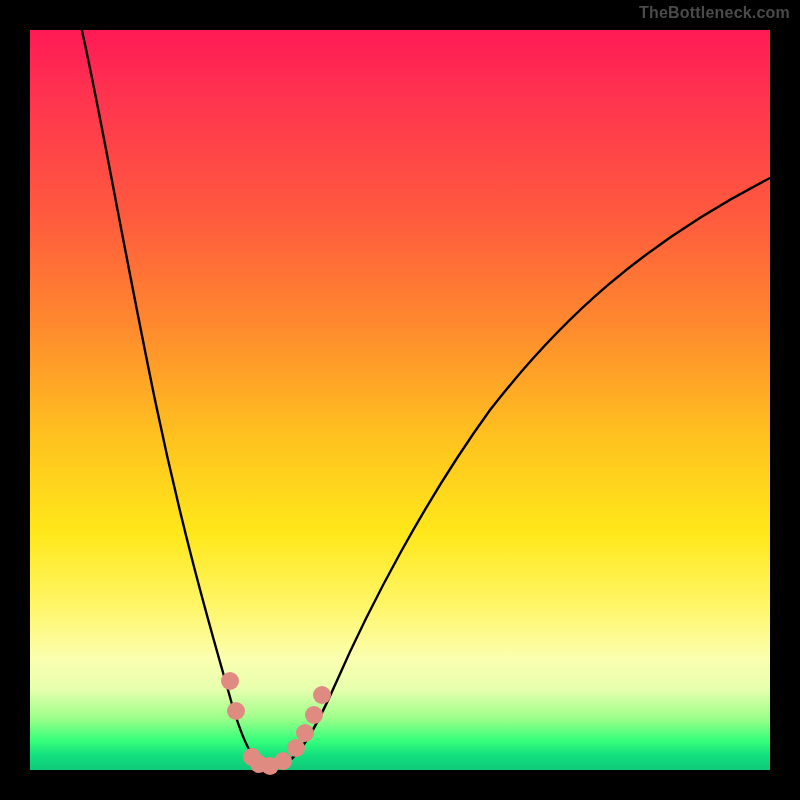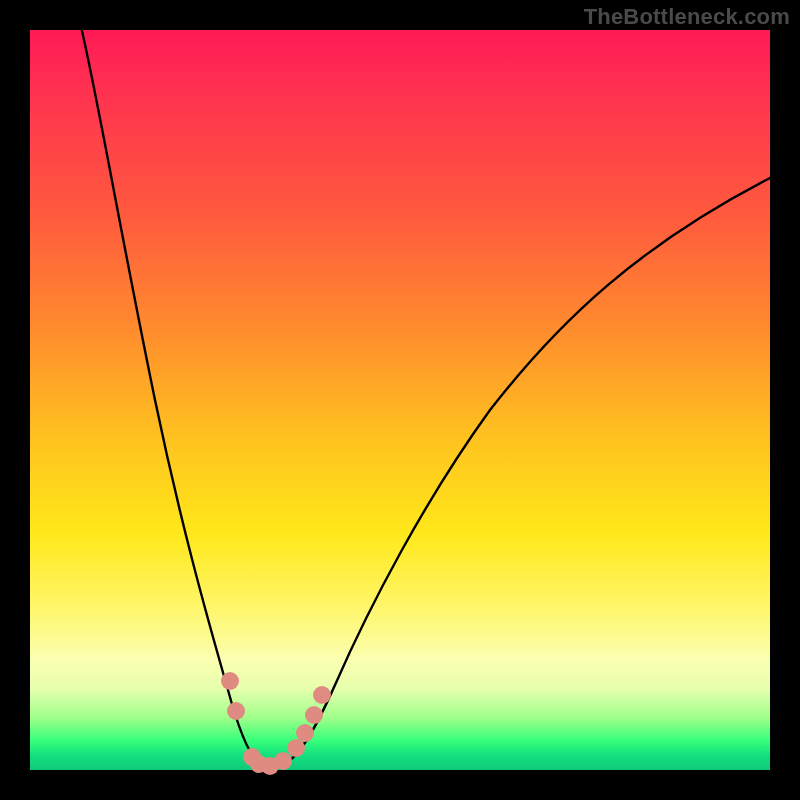--- a/index.html
+++ b/index.html
@@ -41,21 +41,21 @@
       #37ff7a 96%,
       #13e07f 98%,
       #0fc97a 100%
     );
   }
   .watermark {
     position: absolute;
     top: 4px;
     right: 10px;
     color: #4a4a4a;
-    font-size: 22px;
+    font-size: 16px;
     font-weight: 600;
     letter-spacing: 0.2px;
   }
   svg.curve {
     position: absolute;
     left: 0;
     top: 0;
     width: 740px;
     height: 740px;
     overflow: visible;

